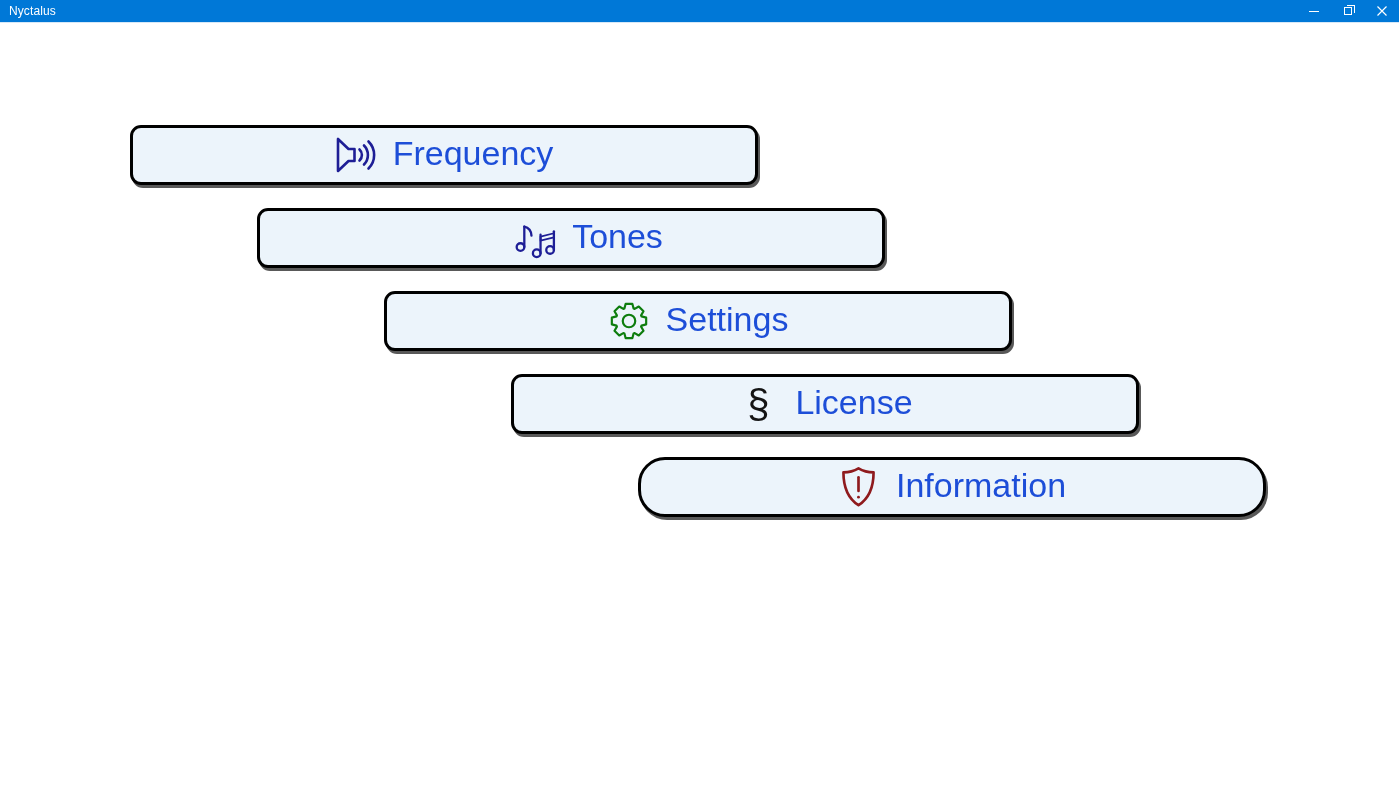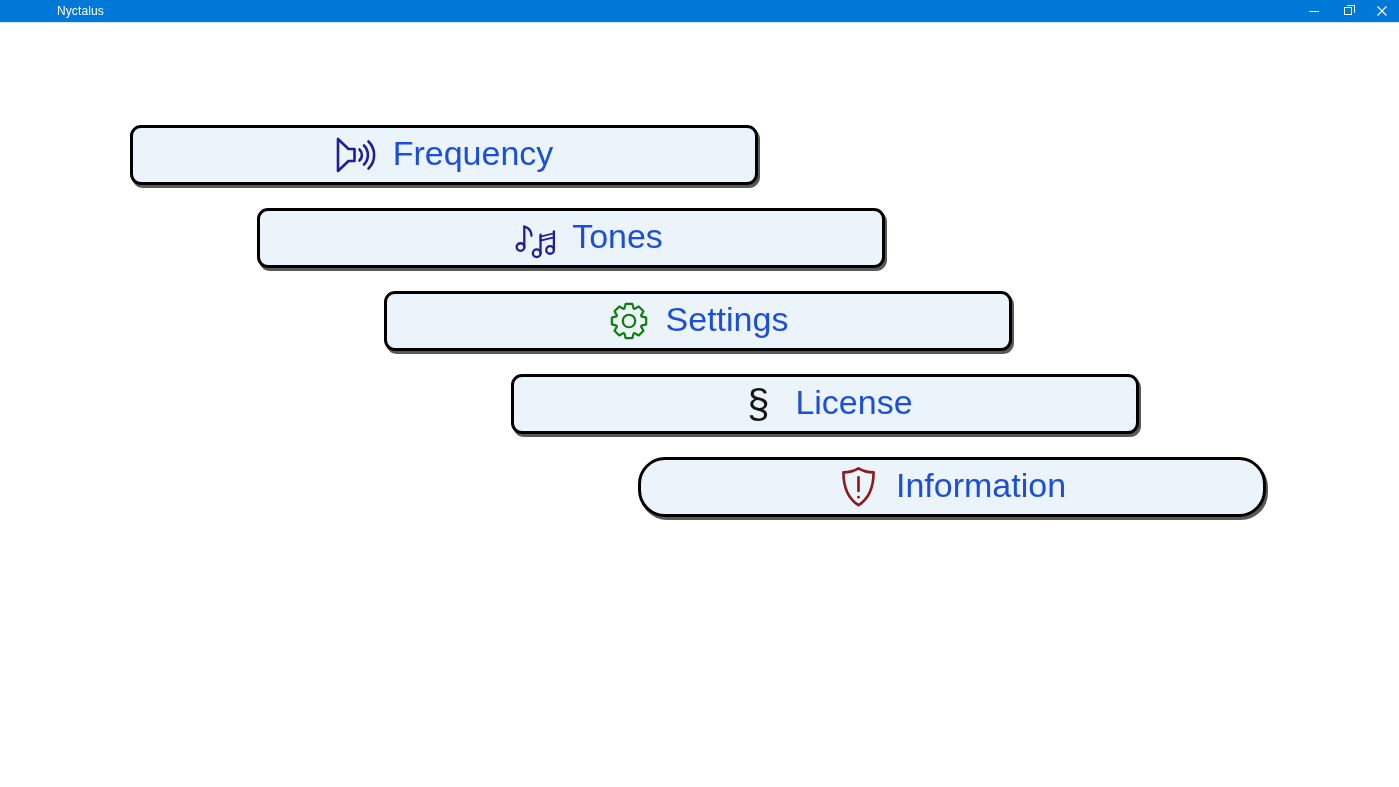--- a/index.html
+++ b/index.html
@@ -23,21 +23,20 @@
     display: flex;
     align-items: center;
     border-bottom: 1px solid #d6e8f7;
   }
   .titlebar .title {
     color: #ffffff;
     font-size: 12px;
     padding-left: 9px;
     letter-spacing: 0.1px;
     white-space: nowrap;
-    margin-left: 48px;
   }
   .controls {
     margin-left: auto;
     display: flex;
     height: 100%;
   }
   .ctrl {
     width: 34px; height: 100%;
     display: flex;
     align-items: center;

